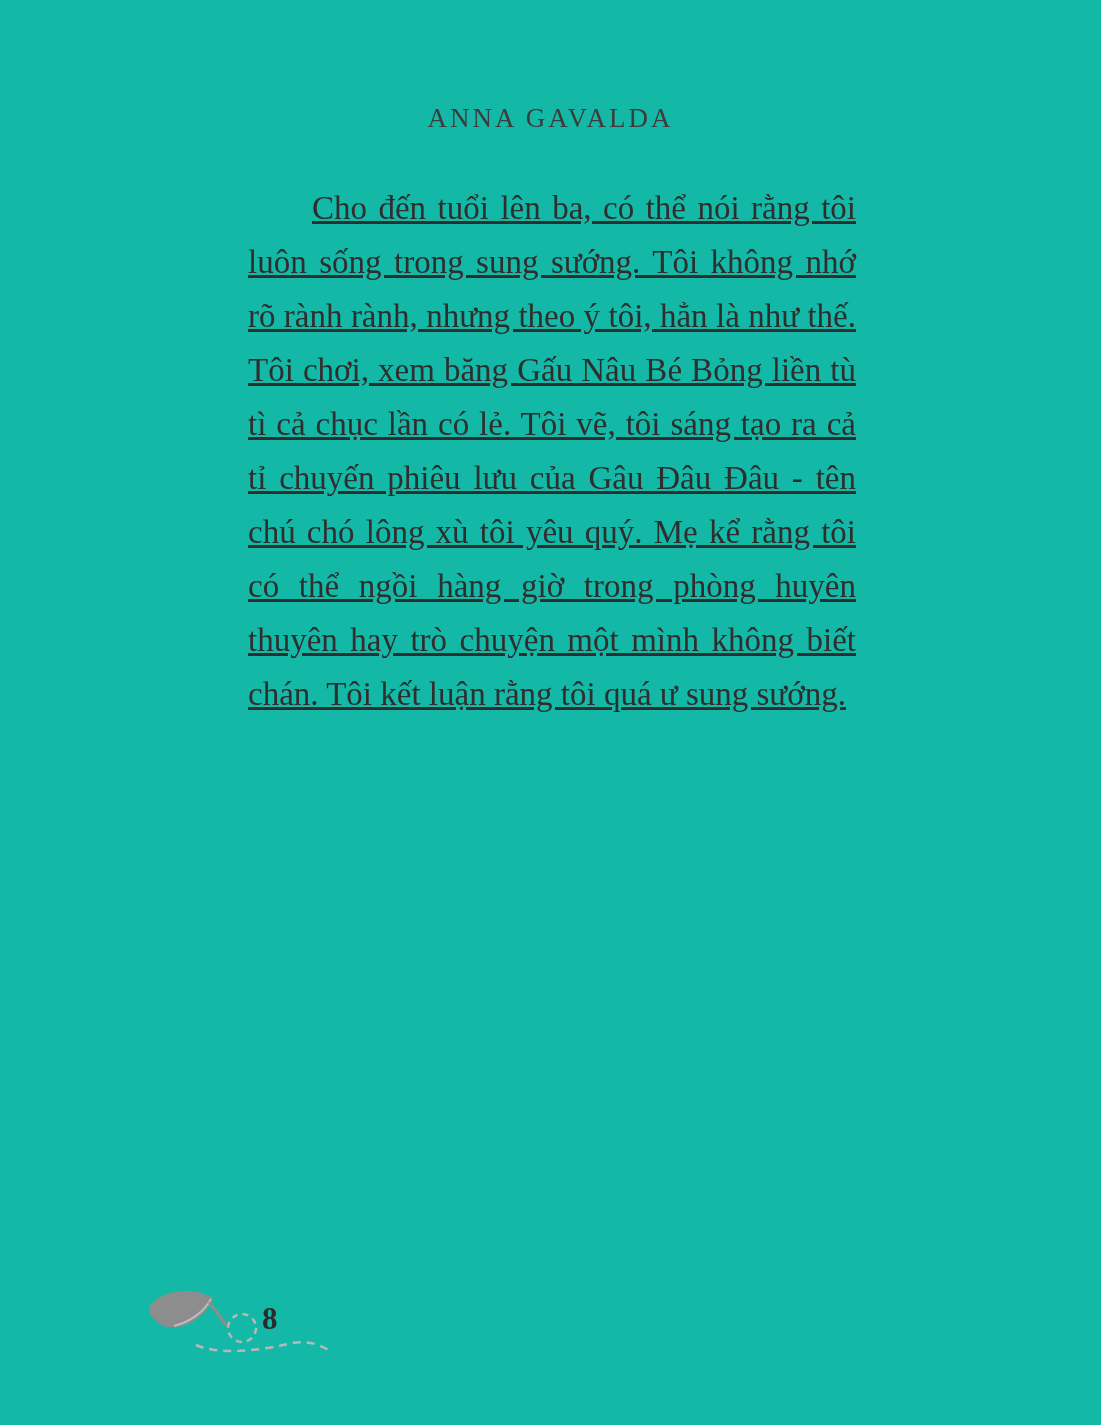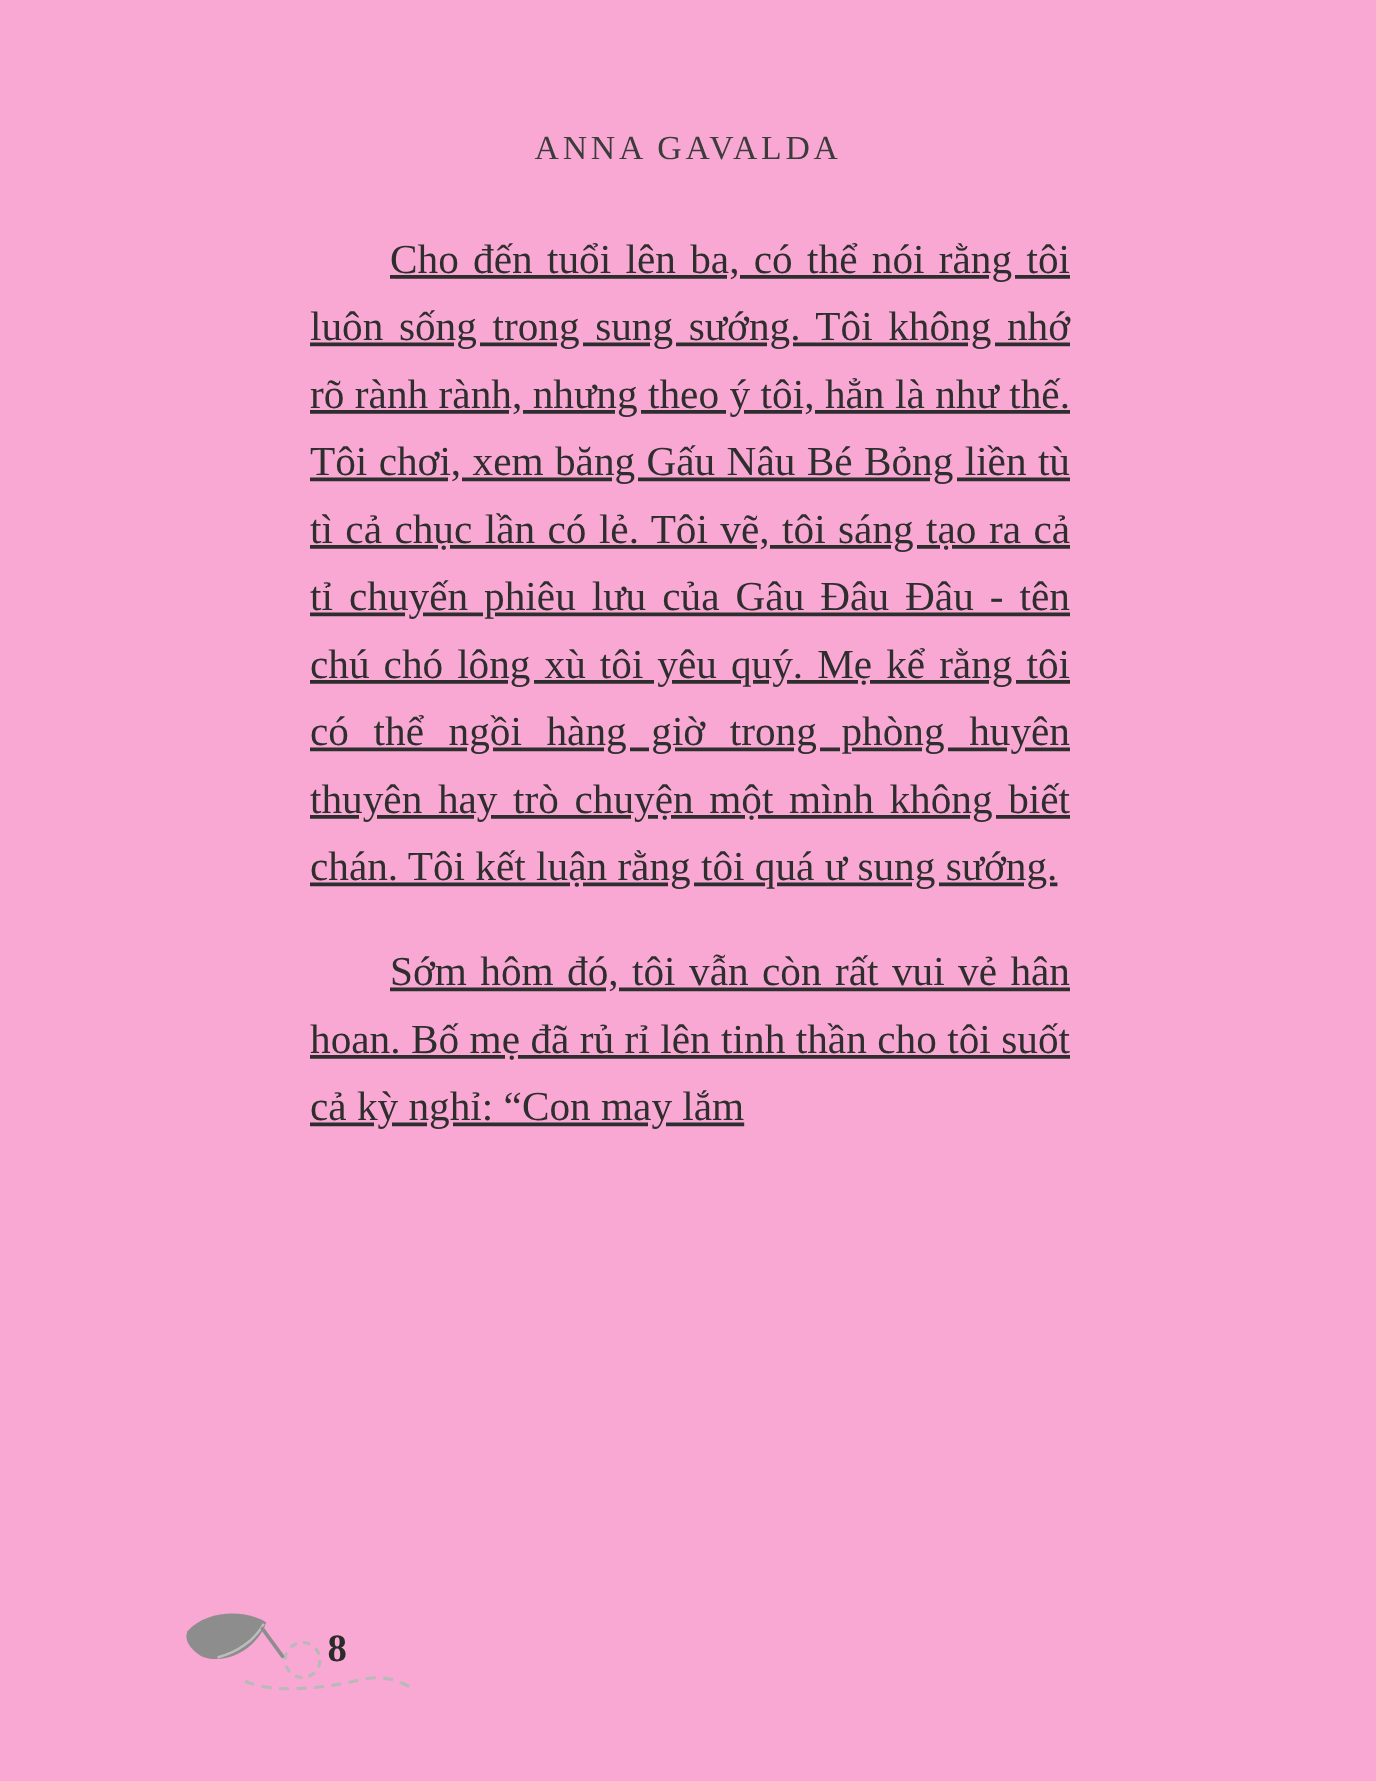--- a/index.html
+++ b/index.html
@@ -5,21 +5,21 @@
   html, body {
     margin: 0;
     padding: 0;
     background: #ffffff;
   }
   .page {
     position: relative;
     width: 1101px;
     height: 1425px;
     margin: 0 auto;
-    background: #f9a8d4;
+    background: #14b8a6;
     font-family: "Liberation Serif", "DejaVu Serif", serif;
     color: #2e2e2e;
     overflow: hidden;
   }
   .running-header {
     position: absolute;
     top: 103px;
     left: 0;
     width: 100%;
     text-align: center;
@@ -60,21 +60,20 @@
 </style>
 </head>
 <body>
 
 <div class="page">
 
   <div class="running-header">ANNA GAVALDA</div>
 
   <div class="text-block">
     <p>Cho đến tuổi lên ba, có thể nói rằng tôi luôn sống trong sung sướng. Tôi không nhớ rõ rành rành, nhưng theo ý tôi, hẳn là như thế. Tôi chơi, xem băng Gấu Nâu Bé Bỏng liền tù tì cả chục lần có lẻ. Tôi vẽ, tôi sáng tạo ra cả tỉ chuyến phiêu lưu của Gâu Đâu Đâu - tên chú chó lông xù tôi yêu quý. Mẹ kể rằng tôi có thể ngồi hàng giờ trong phòng huyên thuyên hay trò chuyện một mình không biết chán. Tôi kết luận rằng tôi quá ư sung sướng.</p>
-    <p>Sớm hôm đó, tôi vẫn còn rất vui vẻ hân hoan. Bố mẹ đã rủ rỉ lên tinh thần cho tôi suốt cả kỳ nghỉ: “Con may lắm</p>
   </div>
 
   <div>
     <svg class="footer-art" viewBox="0 0 200 80" xmlns="http://www.w3.org/2000/svg">
 
       <path d="M58 60 C 80 70, 120 66, 150 59 C 166 55, 180 58, 192 66" fill="none" stroke="#b9b9b9" stroke-width="2.5" stroke-dasharray="8 6"></path>
 
       <circle cx="104" cy="43" r="14" fill="none" stroke="#b9b9b9" stroke-width="2.5" stroke-dasharray="6 5"></circle>
 
       <g>

